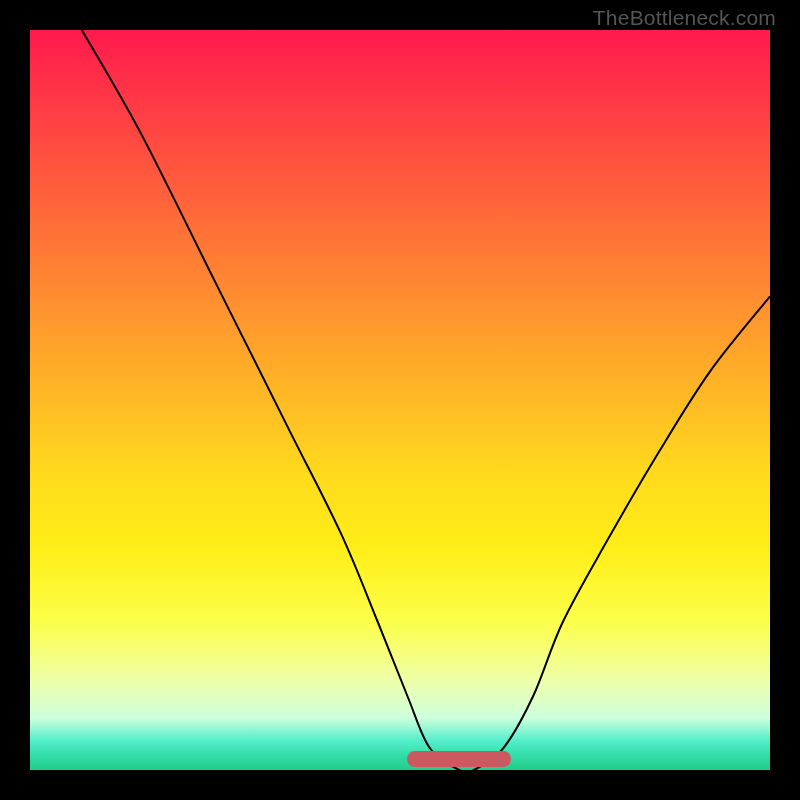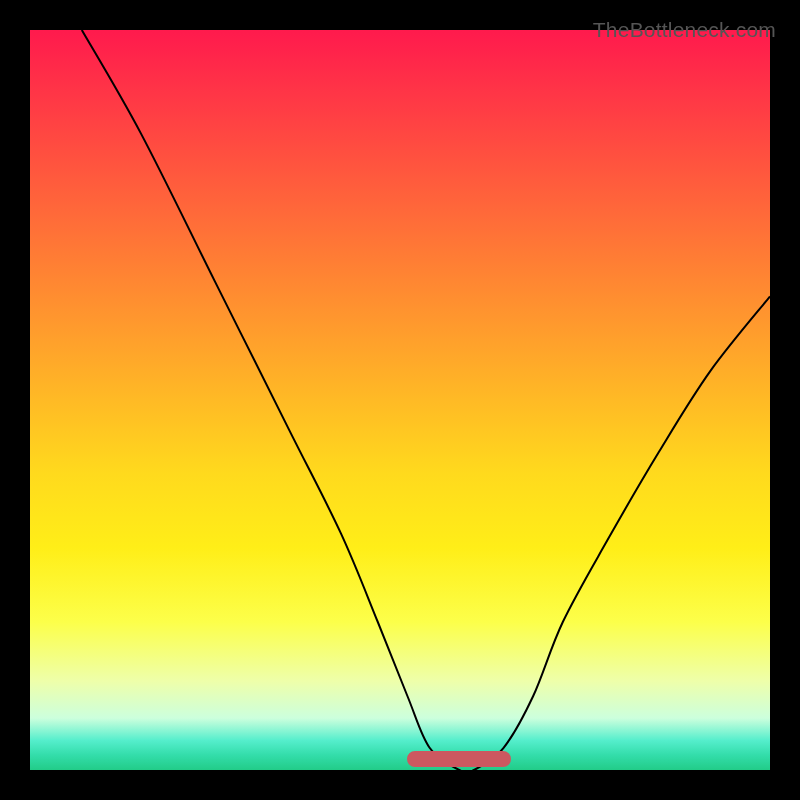--- a/index.html
+++ b/index.html
@@ -45,21 +45,21 @@
     width: 100%;
     height: 100%;
   }
   .accent-band {
     position: absolute;
     height: 16px;
     border-radius: 8px;
   }
   .watermark {
     position: absolute;
-    top: 18px;
+    top: 6px;
     right: 24px;
     color: #555;
     font-size: 21px;
     font-weight: 500;
     letter-spacing: 0.2px;
   }
 </style>
 </head>
 <body>
 

